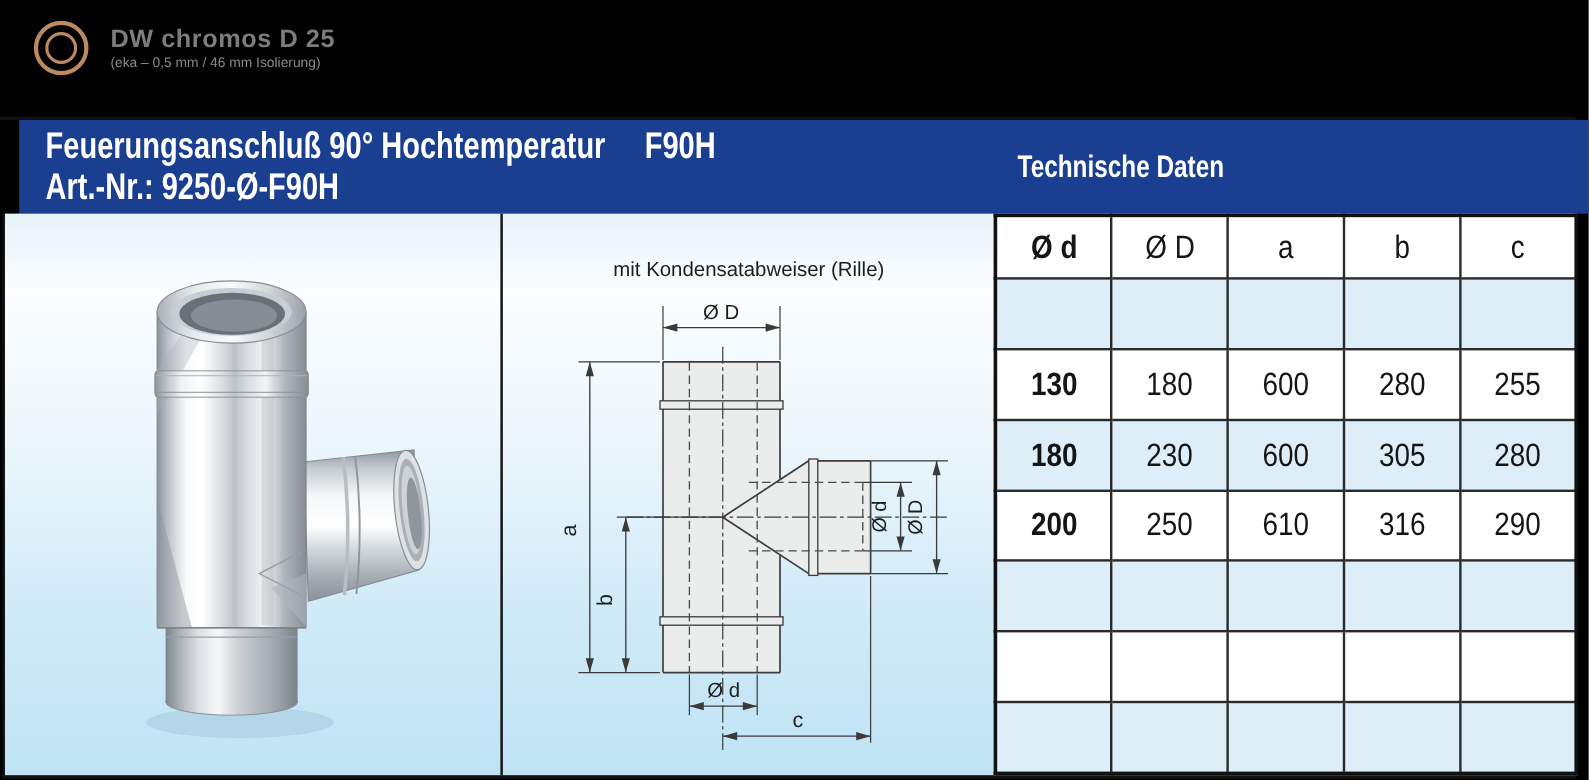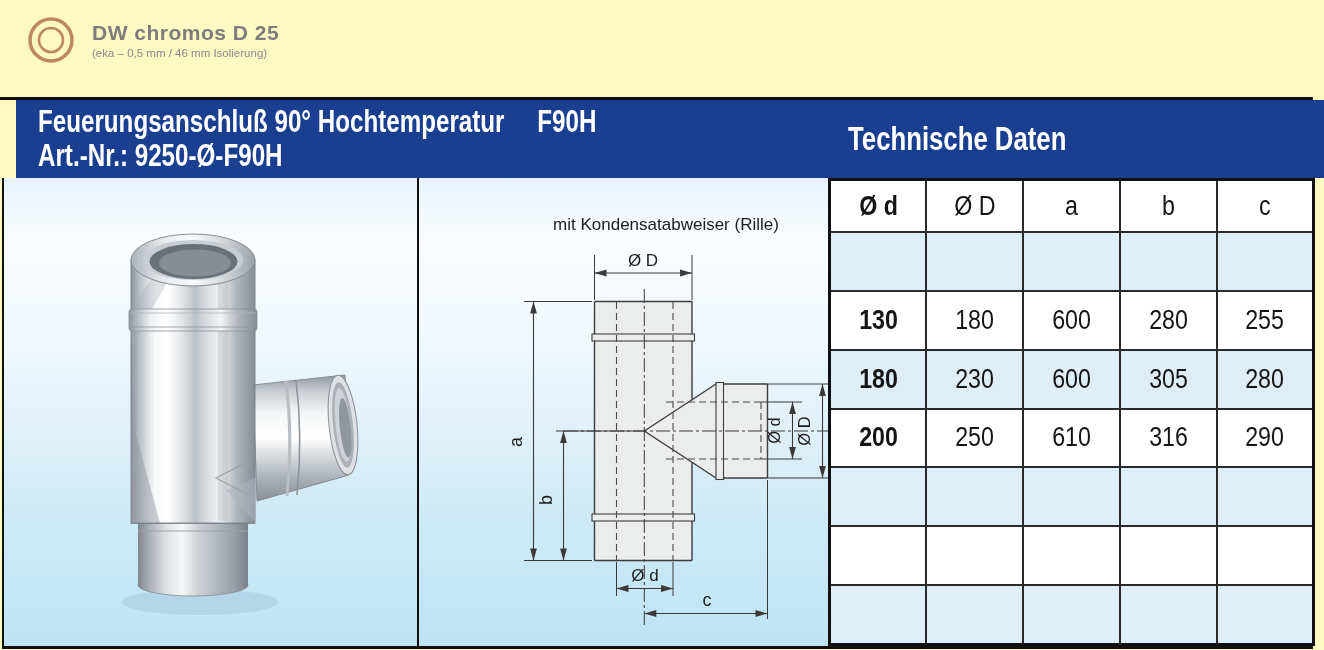--- a/index.html
+++ b/index.html
@@ -1,38 +1,38 @@
 <!DOCTYPE html>
 <html><head>
 <meta charset="utf-8">
 <style>
   html,body{margin:0;padding:0;background:#ffffff;}
-  .page{position:relative;width:1324px;height:650px;background:#fef9c3;overflow:hidden;
+  .page{position:relative;width:1324px;height:650px;background:#000000;overflow:hidden;
         font-family:"Liberation Sans",sans-serif;}
 
   
   .brand{position:absolute;left:24px;top:13px;display:flex;align-items:center;gap:14px;}
   .brand-text .name{font-size:21px;font-weight:bold;color:#7d7d7d;letter-spacing:.5px;}
   .brand-text .sub{font-size:11.5px;color:#8a8a8a;margin-top:2px;}
 
   
   .top-rule{position:absolute;left:0;top:97px;width:1313px;height:3px;background:#101010;}
   .blue-bar{position:absolute;left:16px;top:100px;width:1313px;height:78px;background:#1a3f90;}
   .cond{display:inline-block;transform:scaleX(.78);transform-origin:0 50%;white-space:nowrap;}
   .title-block{position:absolute;left:22px;top:5px;color:#ffffff;font-weight:bold;
                font-size:31px;line-height:34px;}
   .title-line1{display:flex;gap:42px;}
   .right-title{position:absolute;left:832px;top:50%;transform:translateY(-50%);
-               color:#ffffff;font-weight:bold;font-size:33px;}
+               color:#ffffff;font-weight:bold;font-size:26px;}
 
   
   .content{position:absolute;left:2px;top:178px;width:1311px;height:468px;}
   .panel-bg{background:linear-gradient(180deg,#e7f3fa 0%,#fbfdff 14%,#eef7fc 38%,#cfeaf7 72%,#bfe3f4 100%);}
   .photo-panel{position:absolute;left:0;top:0;width:415px;height:468px;border-left:2px solid #111;}
-  .drawing-panel{position:absolute;left:415px;top:0;width:411px;height:468px;border-left:2px solid #111;padding-left:42px;}
+  .drawing-panel{position:absolute;left:415px;top:0;width:411px;height:468px;border-left:2px solid #111;}
   .content{border-bottom:3px solid #111;}
 
   
   .table-panel{position:absolute;left:826px;top:0;width:487px;height:468px;background:#fff;}
   table.tech{border-collapse:collapse;width:100%;height:100%;table-layout:fixed;
              border:3px solid #111;}
   table.tech th,table.tech td{border:2px solid #2a2a2a;text-align:center;vertical-align:middle;
              font-size:27px;color:#151515;padding:0;height:50px;}
   table.tech th{font-weight:normal;background:#ffffff;}
   table.tech th:first-child,table.tech td:first-child{font-weight:bold;}

